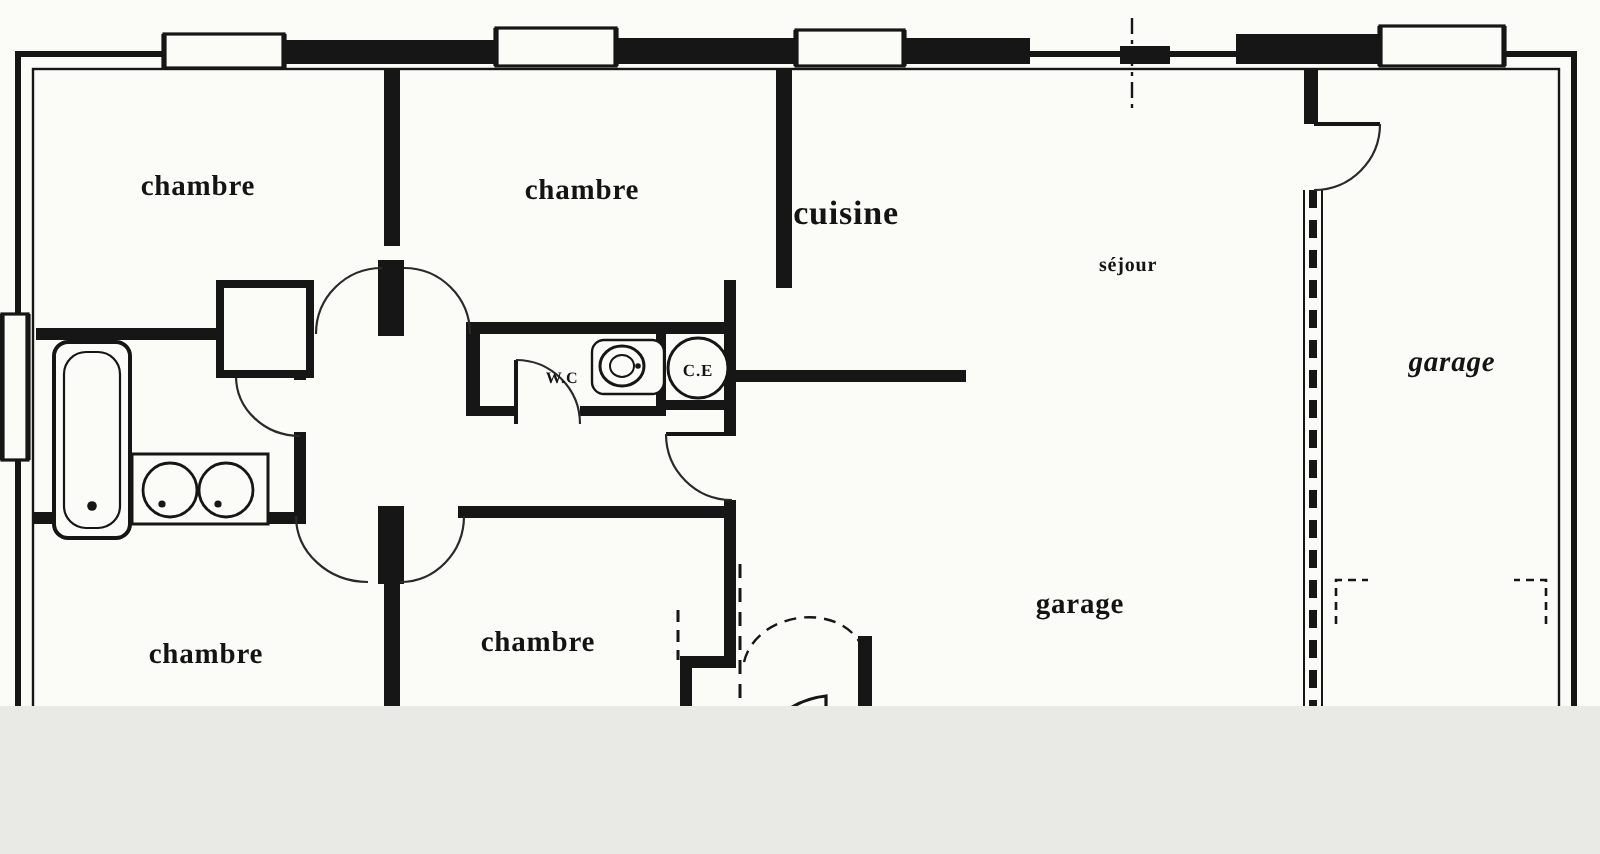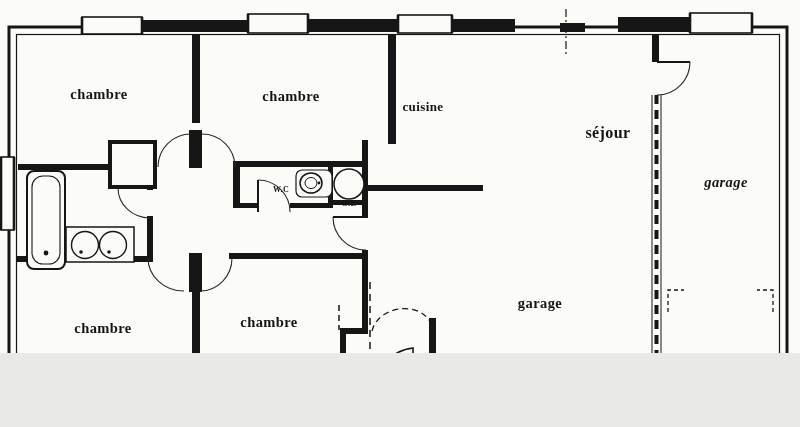--- a/index.html
+++ b/index.html
@@ -123,22 +123,22 @@
       <ellipse cx="311" cy="183" rx="11" ry="10" fill="none" stroke="#161616" stroke-width="1.5"></ellipse>
       <ellipse cx="311" cy="183" rx="6" ry="5.5" fill="none" stroke="#161616" stroke-width="1"></ellipse>
       <circle cx="319" cy="183" r="1.4" fill="#161616"></circle>
       <circle cx="349" cy="184" r="15" fill="#fbfbf8" stroke="#161616" stroke-width="1.5"></circle>
       <rect x="110" y="142" width="45" height="45" fill="#fbfbf8" stroke="#161616" stroke-width="4"></rect>
     </svg>
 
   <div id="labels">
     <span class="room-label" style="left: 99px; top: 94px; font-size: 14.5px;">chambre</span>
     <span class="room-label" style="left: 291px; top: 96px; font-size: 14.5px;">chambre</span>
-    <span class="room-label" style="left: 423px; top: 107px; font-size: 13px;">cuisine</span>
-    <span class="room-label" style="left: 608px; top: 133px; font-size: 16px;">séjour</span>
+    <span class="room-label" style="left: 423px; top: 107px; font-size: 17px;">cuisine</span>
+    <span class="room-label" style="left: 564px; top: 133px; font-size: 10px;">séjour</span>
     <span class="room-label" style="left: 726px; top: 182px; font-size: 14.5px; font-style: italic;">garage</span>
     <span class="room-label" style="left: 540px; top: 303px; font-size: 14.5px;">garage</span>
     <span class="room-label" style="left: 103px; top: 328px; font-size: 14.5px;">chambre</span>
     <span class="room-label" style="left: 269px; top: 322px; font-size: 14.5px;">chambre</span>
     <span class="room-label" style="left: 281px; top: 189px; font-size: 8px;">W.C</span>
-    <span class="room-label" style="left: 349px; top: 203px; font-size: 8.5px;">C.E</span>
+    <span class="room-label" style="left: 349px; top: 185px; font-size: 8.5px;">C.E</span>
   </div>
 </div>
 
 </body></html>

